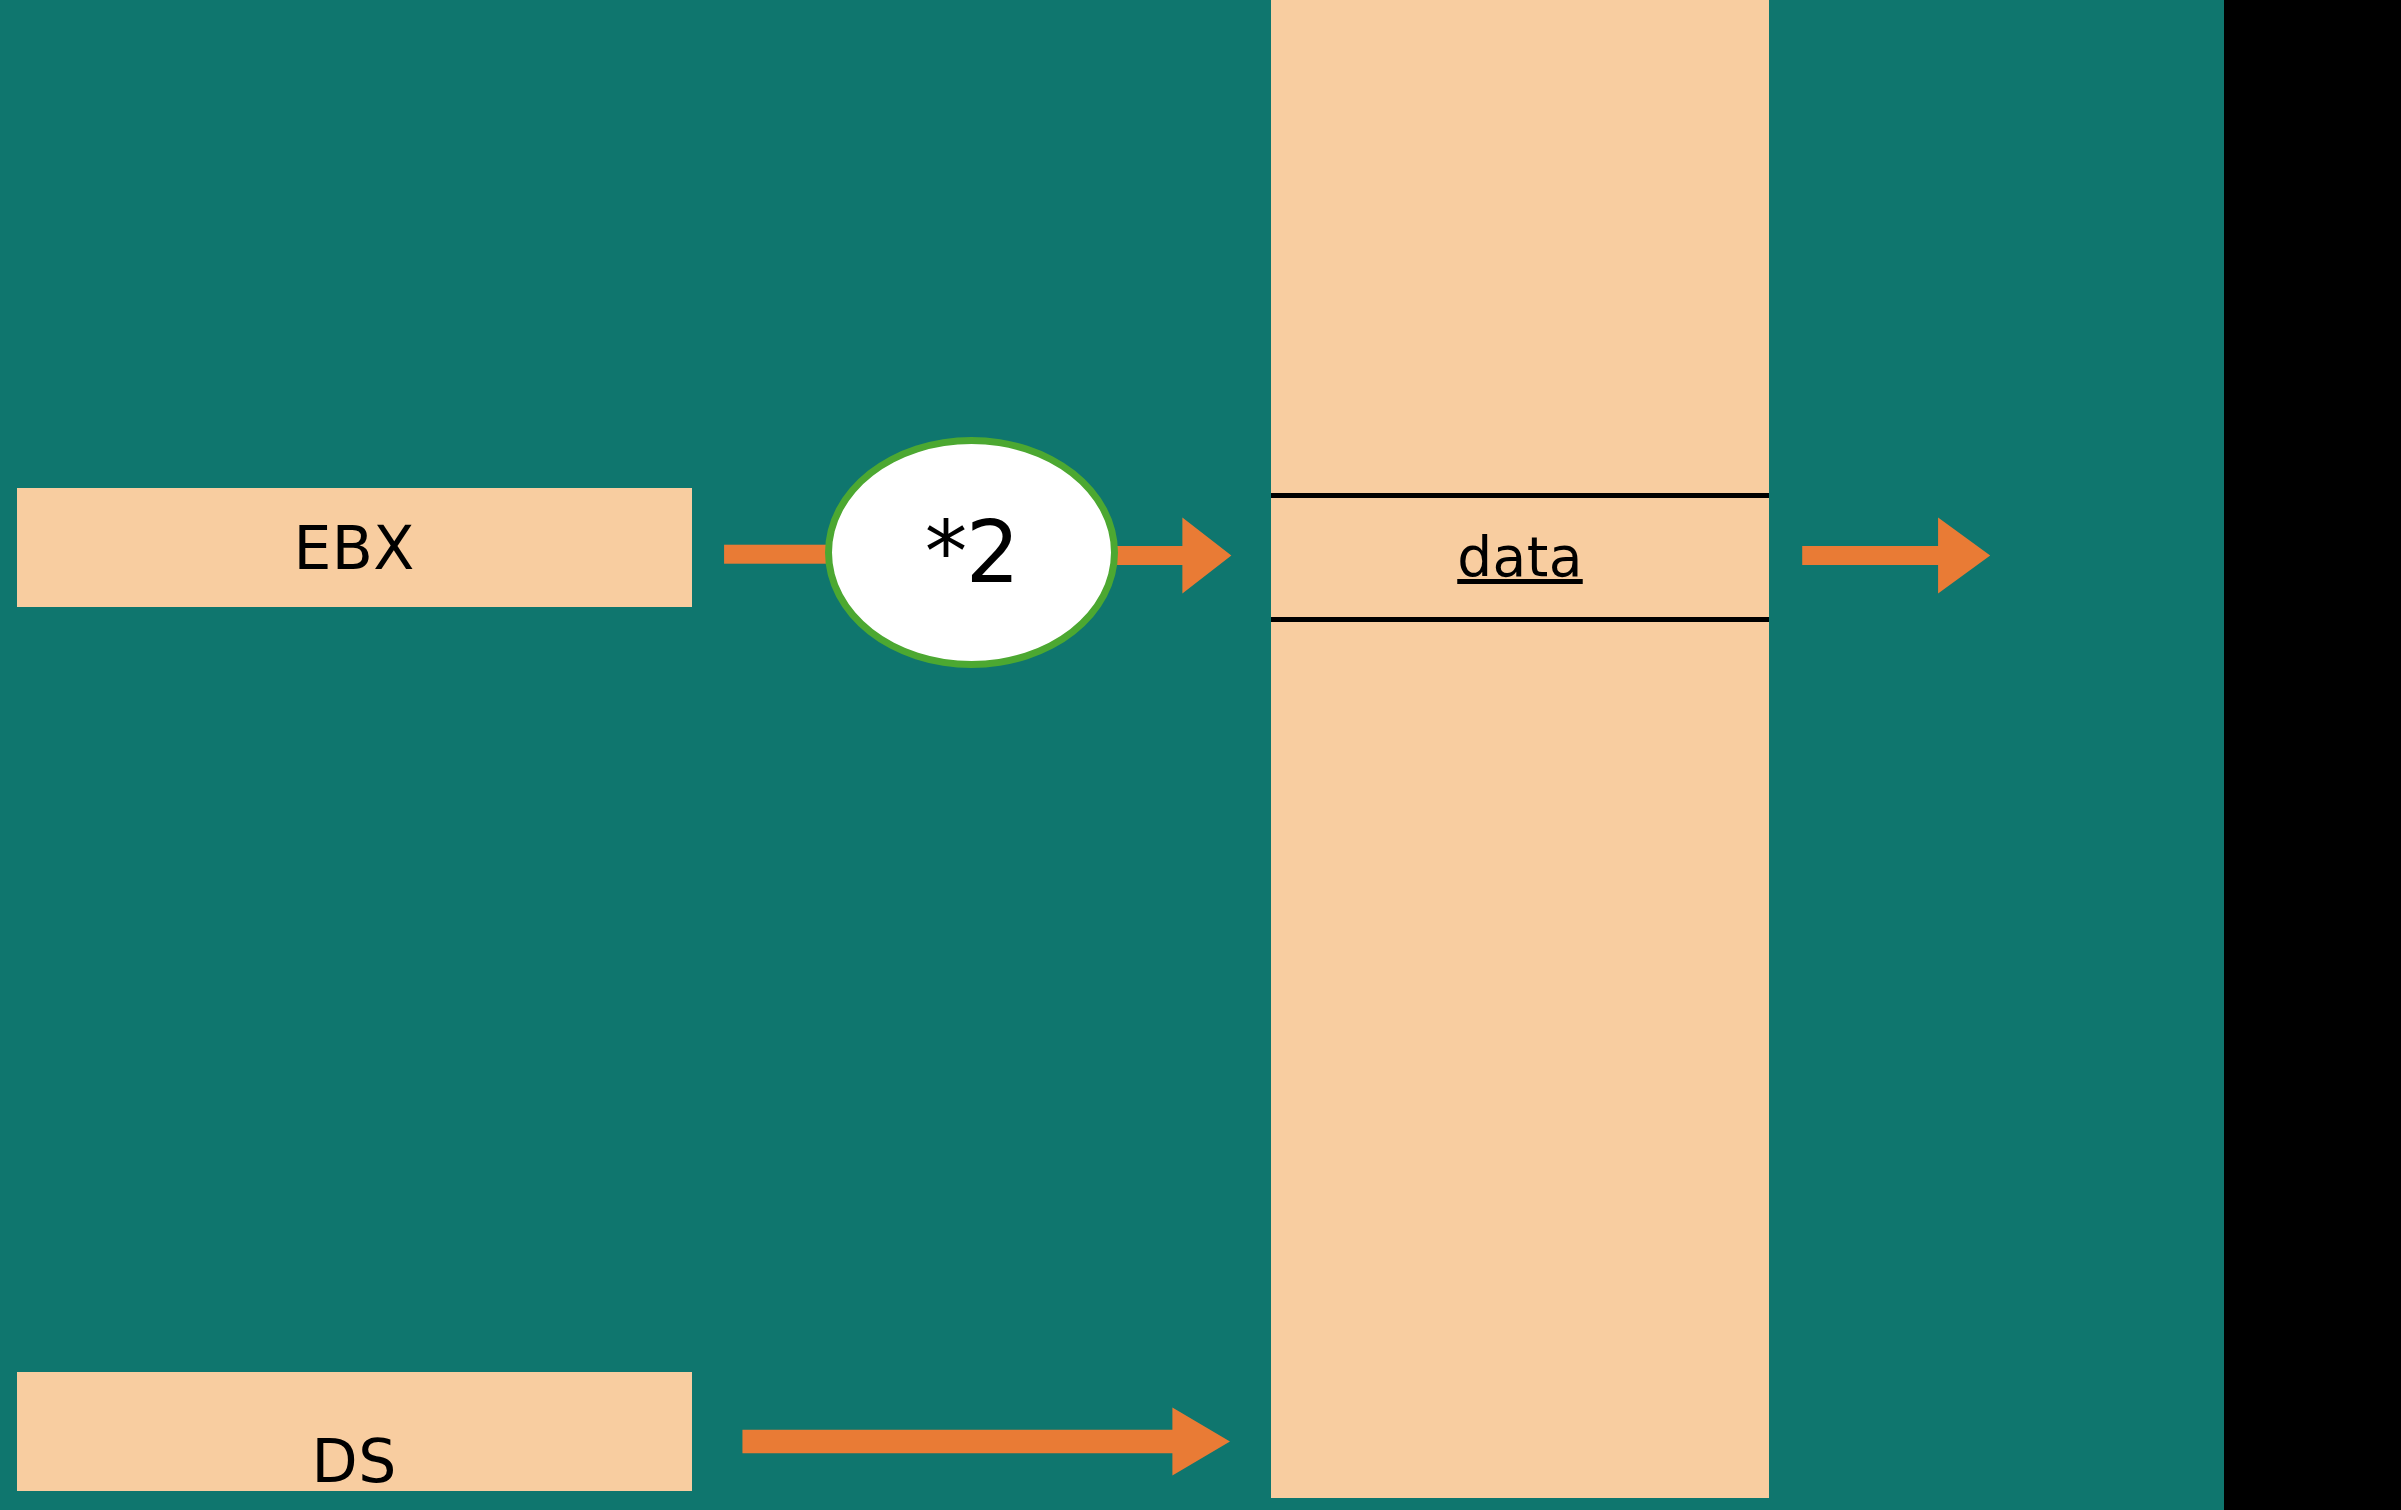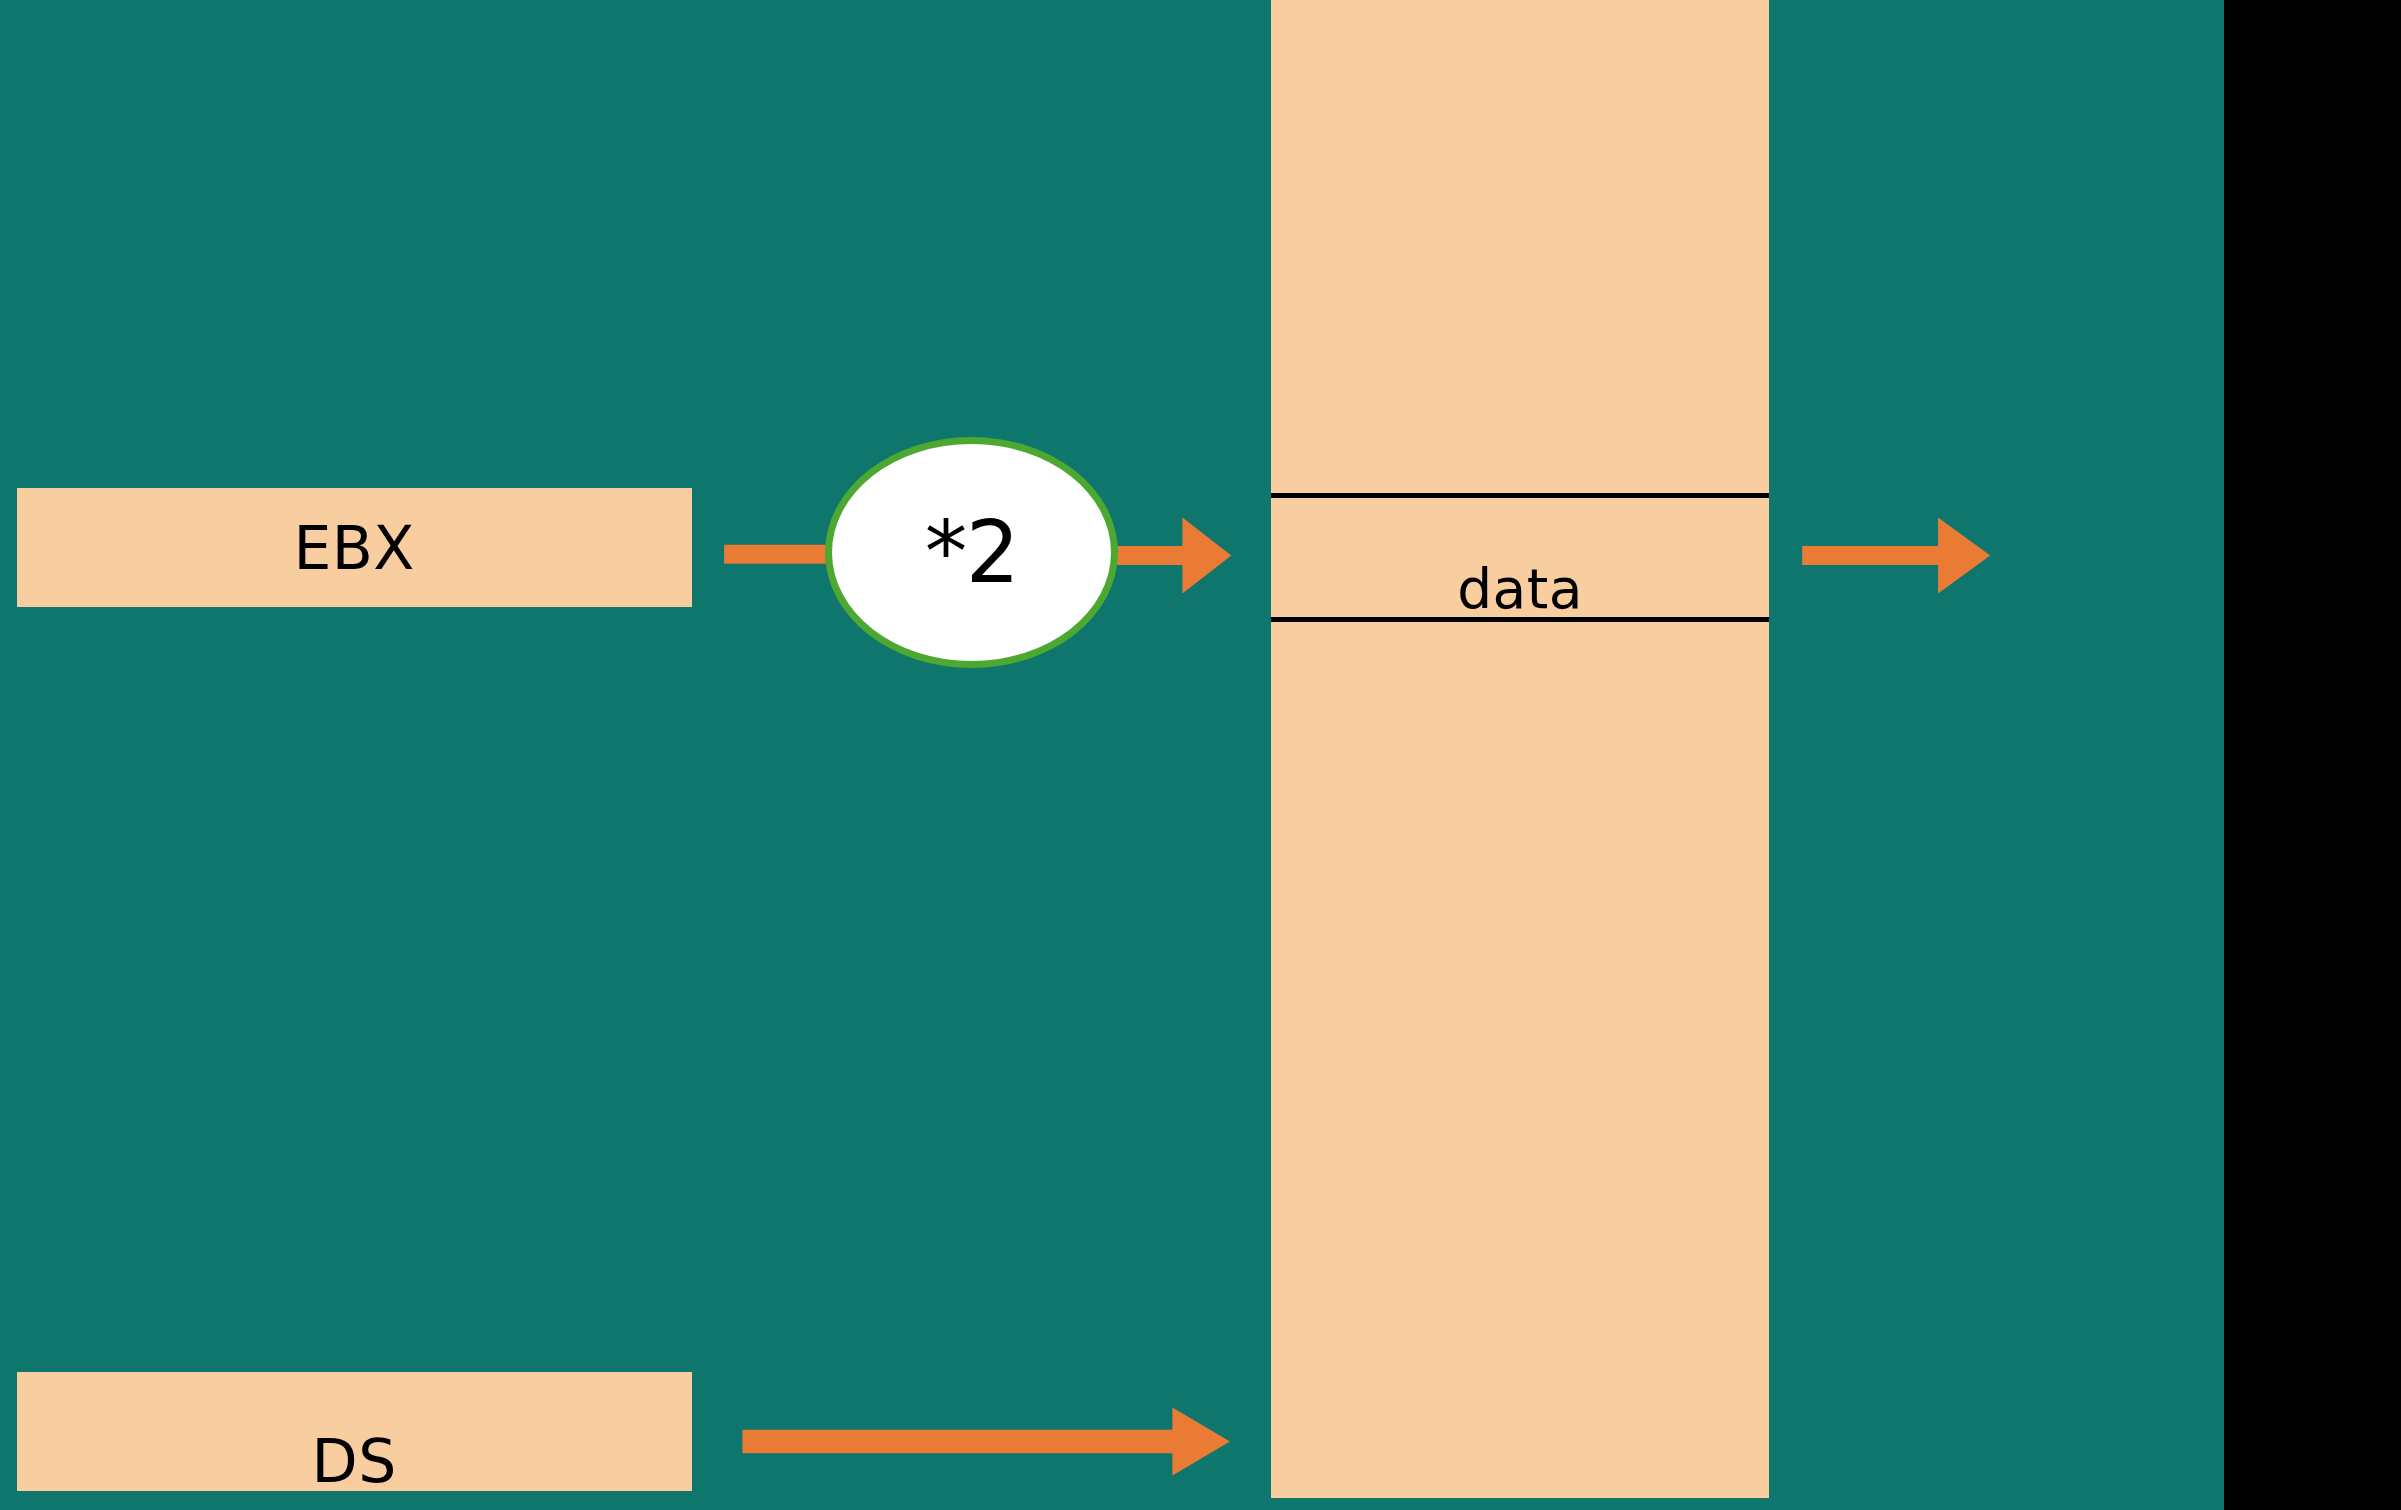--- a/index.html
+++ b/index.html
@@ -38,22 +38,23 @@
   }
   #memory-cell-data {
     position: absolute;
     left: 0;
     right: 0;
     background: #f8cda0;
     border-top: 5.5px solid #000000;
     border-bottom: 5.5px solid #000000;
     box-sizing: border-box;
     display: flex;
-    align-items: flex-end;
+    align-items: center;
     justify-content: center;
+    text-decoration: underline;
   }
   #memory-cell-data .box-label { font-size: 55px; }
 
   
   #op-ellipse {
     position: absolute;
     background: #ffffff;
     border: 7.1px solid #4ca831;
     border-radius: 50%;
     box-sizing: border-box;

